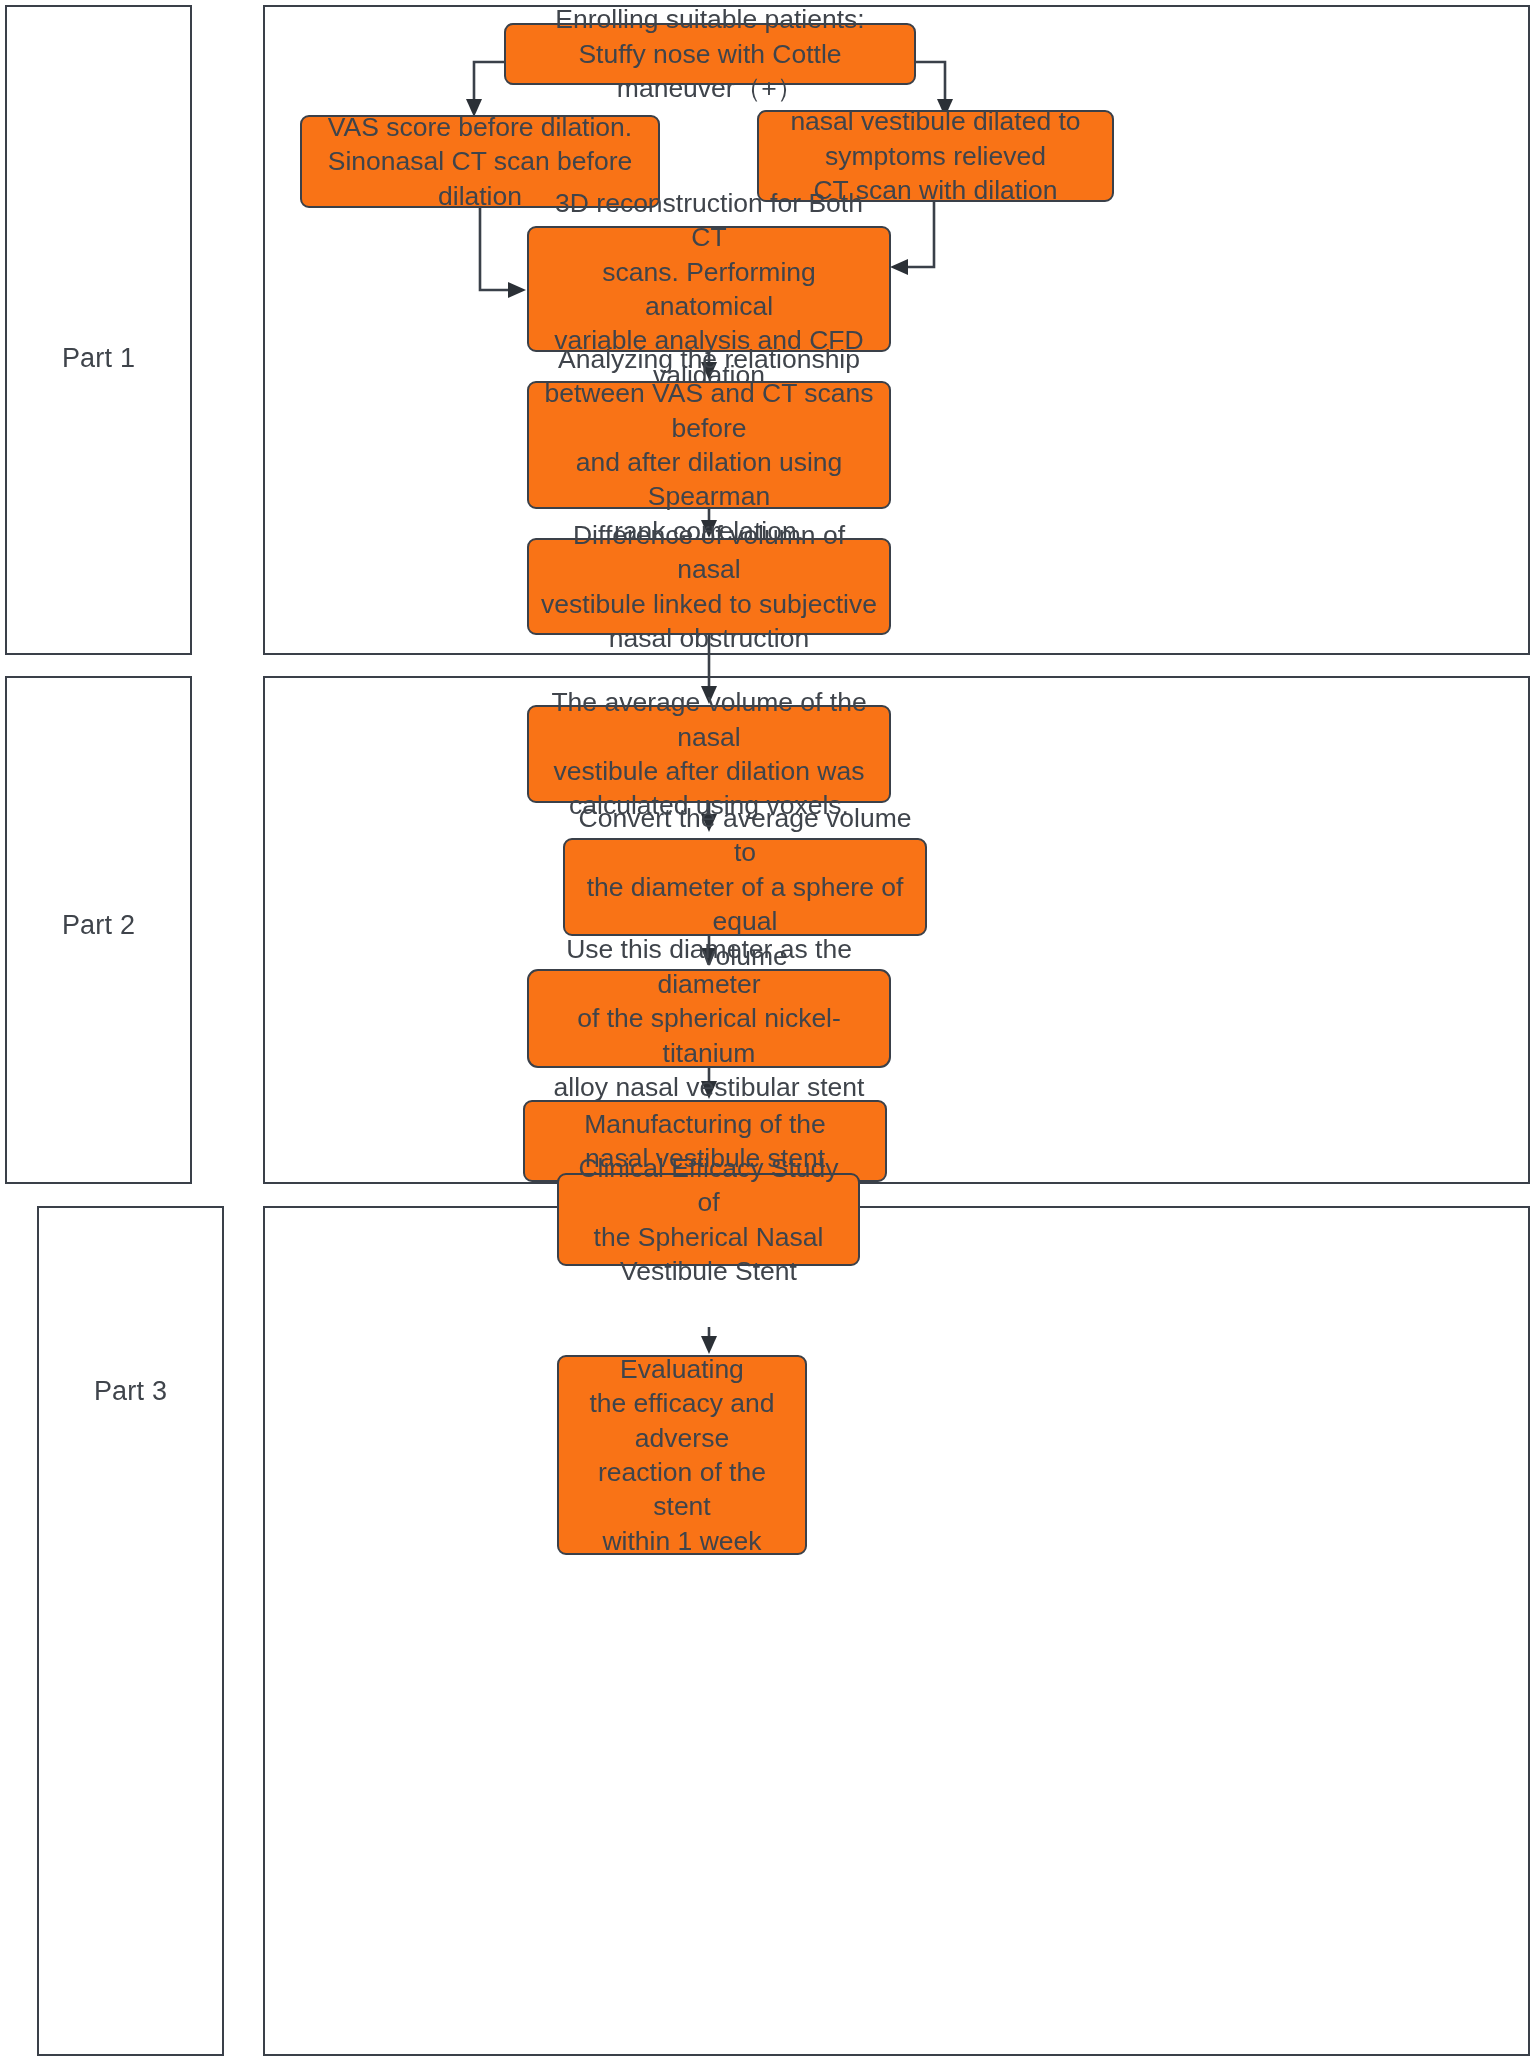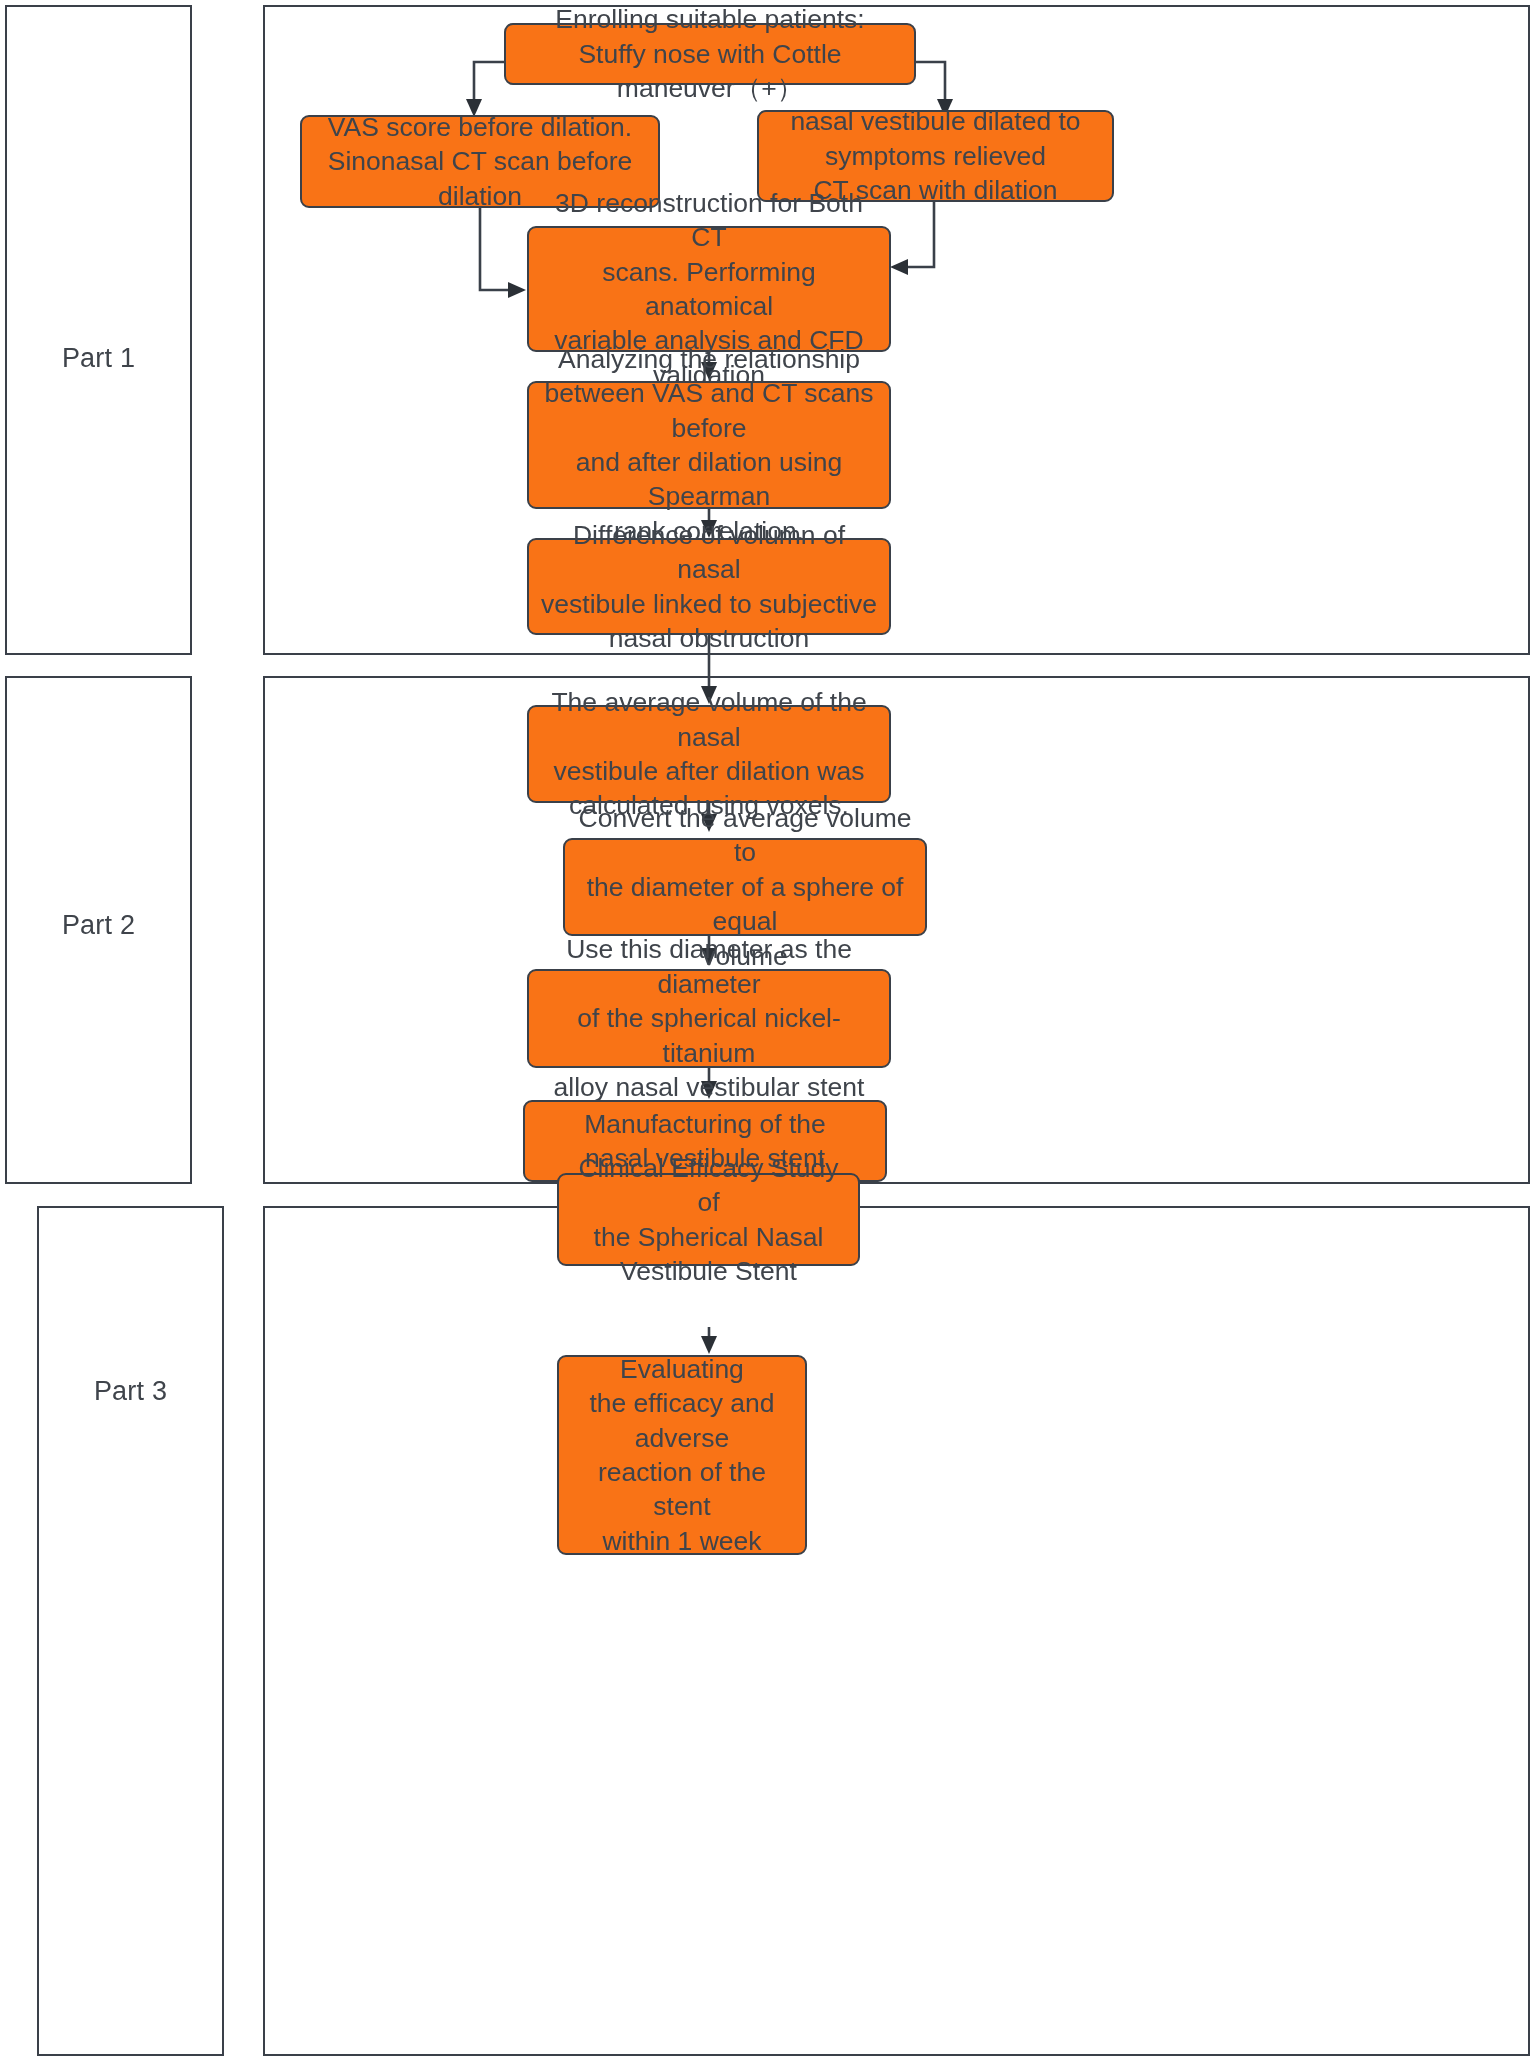--- a/index.html
+++ b/index.html
@@ -129,21 +129,21 @@
 nasal obstruction</div>
 
   <div class="node" style="left:527px;top:705px;width:364px;height:98px;">The average volume of the nasal
 vestibule after dilation was
 calculated using voxels.</div>
 
   <div class="node" style="left:527px;top:838px;width:364px;height:98px;margin-left:36px;">Convert the average volume to
 the diameter of a sphere of equal
 volume</div>
 
-  <div class="node" style="left:527px;top:969px;width:364px;height:99px;">Use this diameter as the diameter
+  <div class="node" style="left:527px;top:969px;width:364px;height:99px;border-radius:11px;">Use this diameter as the diameter
 of the spherical nickel-titanium
 alloy nasal vestibular stent</div>
 
   <div class="node" style="left:523px;top:1100px;width:364px;height:82px;">Manufacturing of the
 nasal vestibule stent</div>
 
   <div class="node" style="left:557px;top:1173px;width:303px;height:93px;">Clinical Efficacy Study of
 the Spherical Nasal
 Vestibule Stent</div>
 

